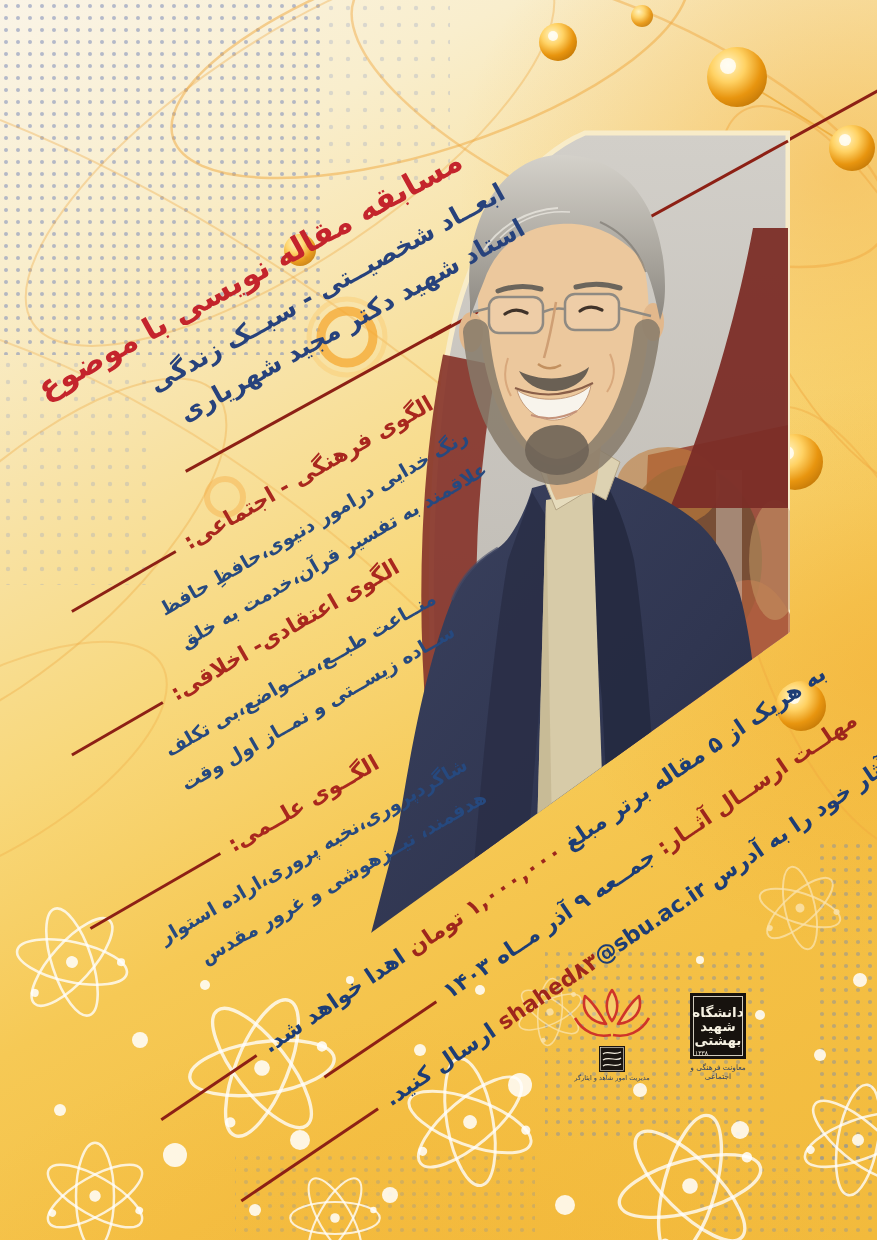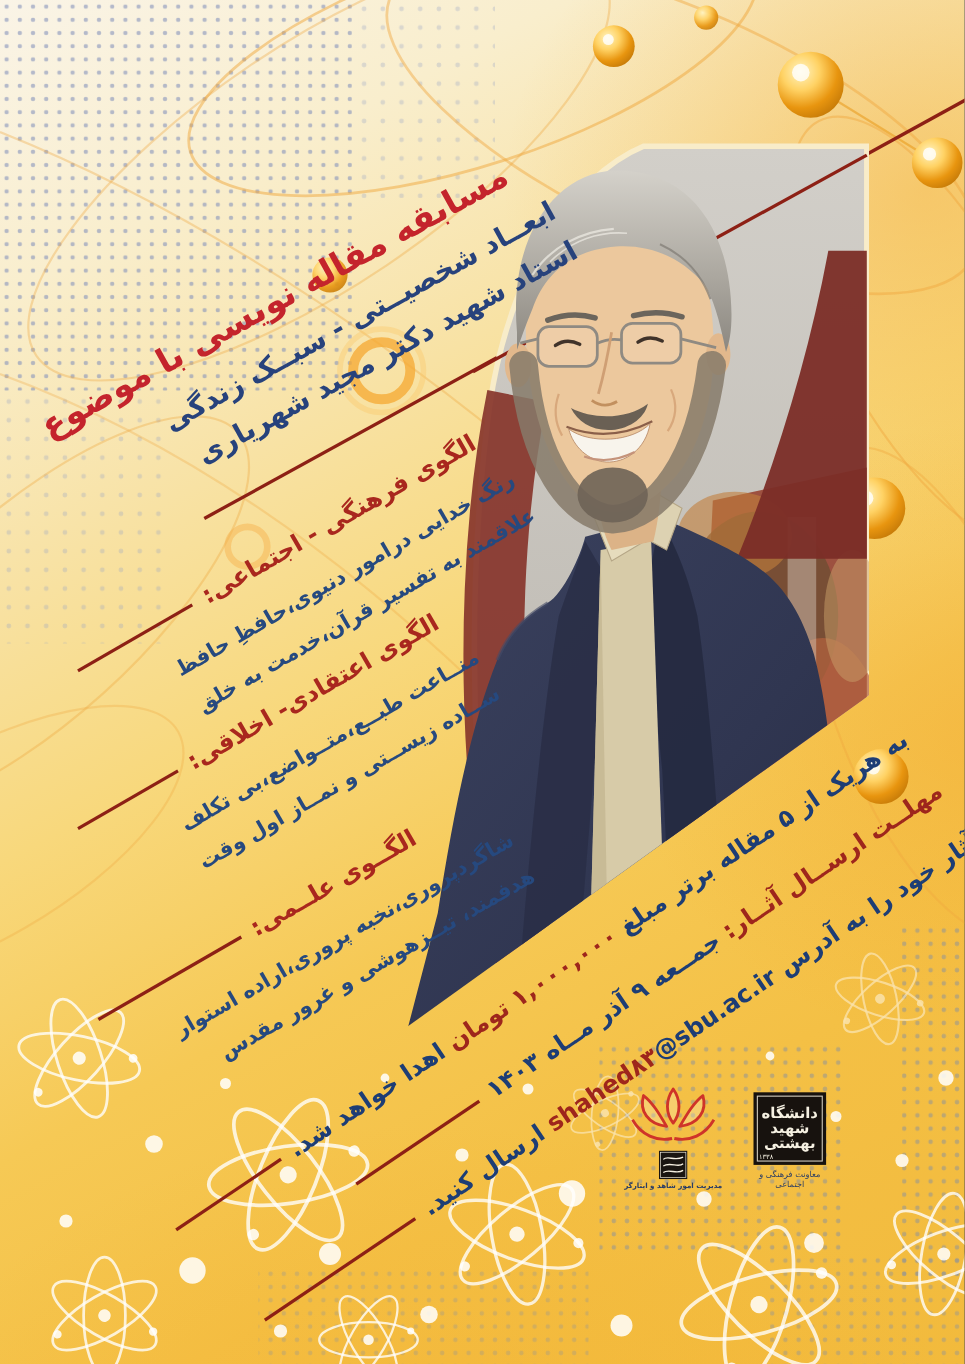--- a/index.html
+++ b/index.html
@@ -30,23 +30,23 @@
   .b-s2{left:-135px;top:546px;width:540px;}
   .b-s3{left:-120px;top:710px;width:560px;}
   .sec-h{font-size:22px;color:#a9271e;margin-bottom:14px;}
   .sec-b{font-size:19px;color:#26497f;line-height:2.0;}
   .b-bot{left:-60px;top:648px;width:868px;transform:rotate(-34deg);font-size:22px;line-height:2.55;}
   .nv{color:#1d3d75;} .rd{color:#9e261c;}
   .rl{display:inline-block;height:3px;background:#8d2015;vertical-align:middle;margin-right:12px;}
   .email{unicode-bidi:isolate;direction:ltr;display:inline-block;}
   
   .logo-flower{position:absolute;left:566px;top:988px;width:92px;z-index:5;text-align:center;}
-  .flower-cap{font-size:6.5px;color:#2a3d66;font-weight:bold;direction:rtl;margin-top:2px;}
+  .flower-cap{font-size:6.5px;color:#2a3d66;font-weight:normal;direction:rtl;margin-top:2px;}
   .logo-sbu{position:absolute;left:676px;top:993px;width:84px;z-index:5;text-align:center;}
-  .sbu-sq{position:relative;width:66px;height:66px;margin:0 auto;background:#17120e;}
+  .sbu-sq{position:relative;width:56px;height:66px;margin:0 auto;background:#17120e;}
   .sbu-inner{position:absolute;inset:3px;border:1px solid rgba(242,236,220,.85);
     display:flex;align-items:center;justify-content:center;}
   .sbu-name{font-size:13.5px;line-height:1.05;color:#f6f1e2;font-weight:bold;direction:rtl;
     width:52px;text-align:center;}
   .sbu-year{position:absolute;left:5px;bottom:3px;font-size:6px;color:#f6f1e2;}
   .sbu-cap{font-size:7.5px;color:#2a3d66;font-weight:normal;direction:rtl;margin-top:4px;}
   .seal{margin:2px auto 0;display:block;}
 </style>
 </head>
 <body>

